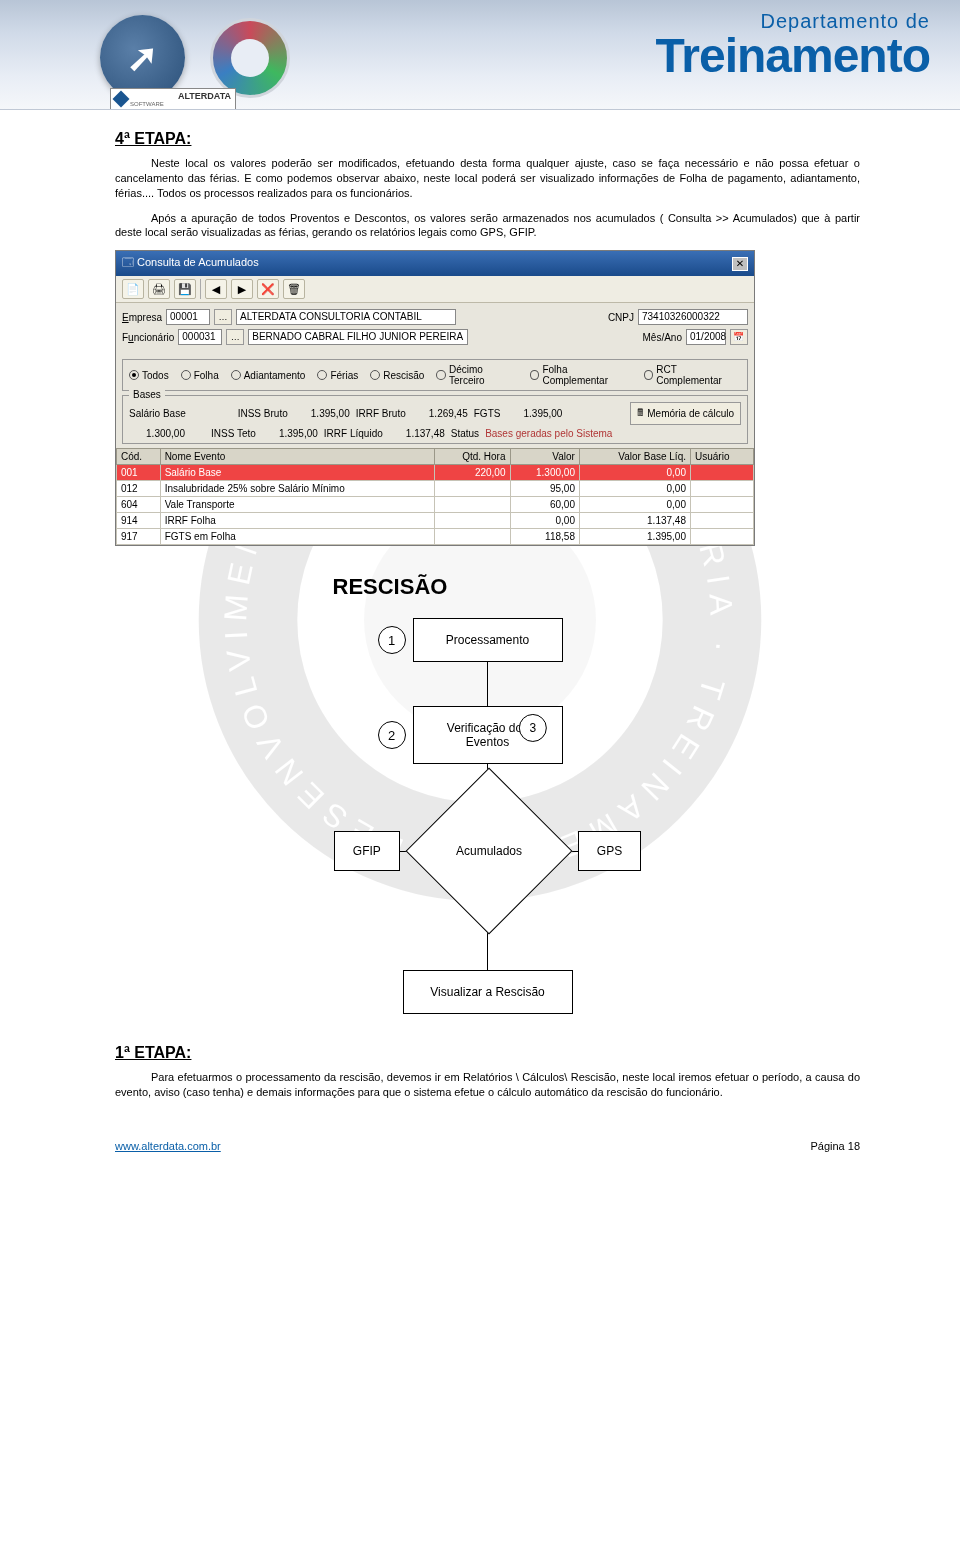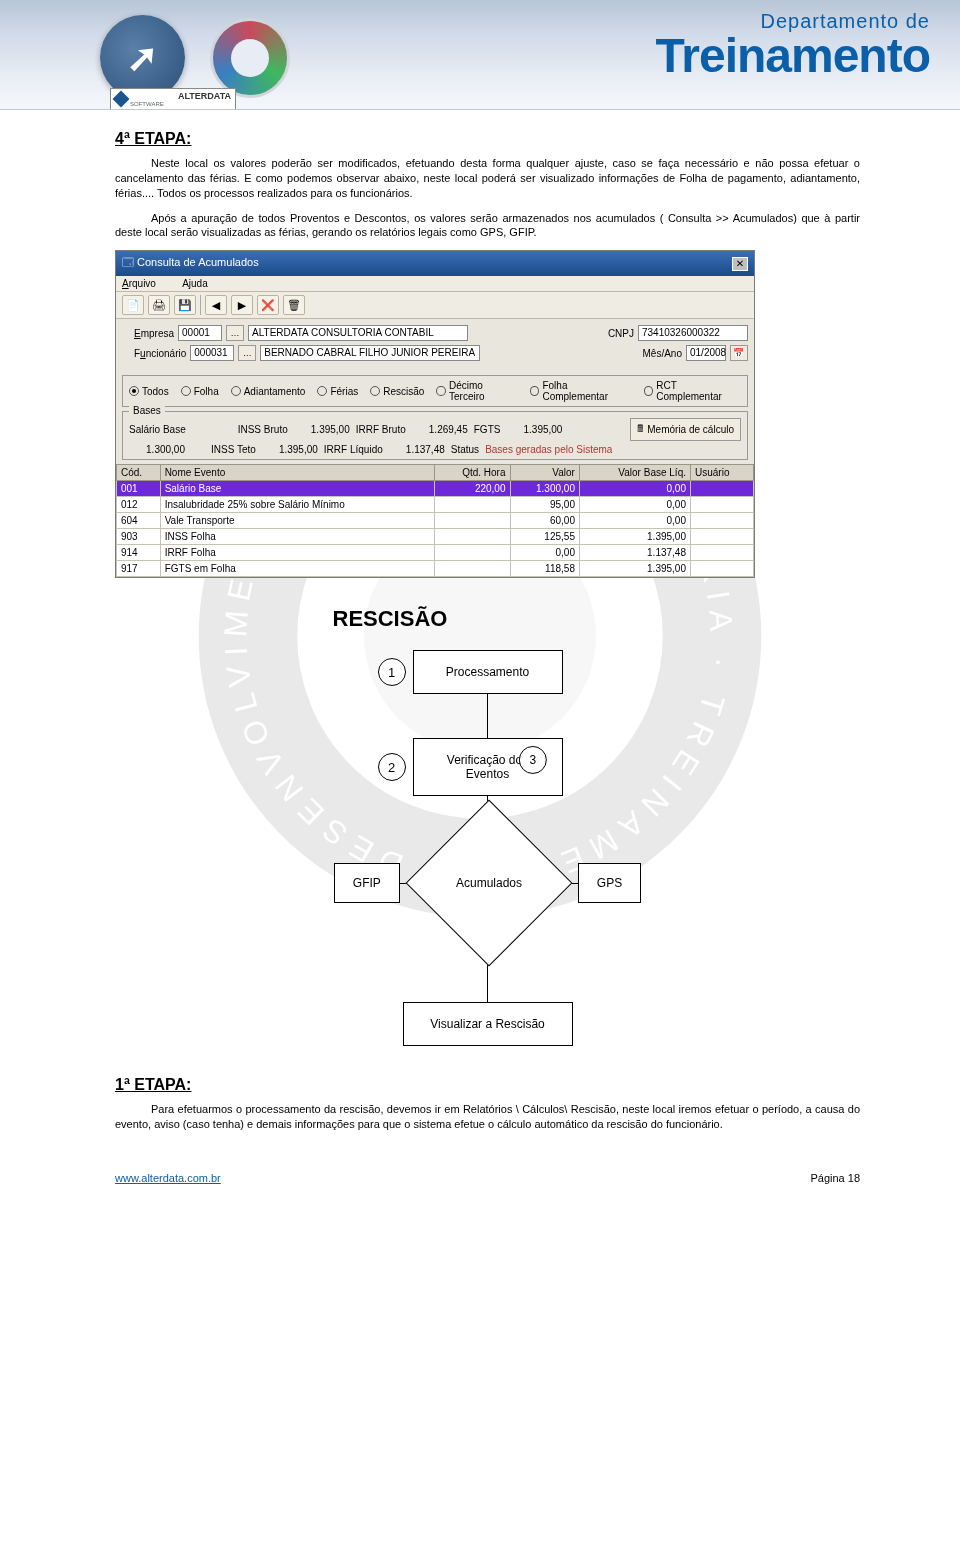--- a/index.html
+++ b/index.html
@@ -34,37 +34,37 @@
 .app-window { border: 1px solid #7a7a7a; background: #e8e6dd; margin: 10px 0 28px 0; font-size: 10px; width: 640px; }
 .titlebar { background: linear-gradient(180deg, #3a6fb5, #1a4a8a); color: #fff; padding: 3px 6px; display: flex; align-items: center; justify-content: space-between; font-size: 11px; }
 .titlebar .close-x { background: #c0c0c0; color: #000; width: 16px; height: 14px; display: inline-flex; align-items: center; justify-content: center; font-size: 10px; border: 1px solid #fff; }
 .menubar { background: #efede3; padding: 2px 6px; border-bottom: 1px solid #bdb9a8; }
 .menubar span { margin-right: 12px; }
 .menubar u { text-decoration: underline; }
 .toolbar { background: #efede3; padding: 3px 6px; display: flex; gap: 4px; border-bottom: 1px solid #bdb9a8; }
 .tb-btn { width: 22px; height: 20px; background: #f5f3e8; border: 1px solid #b8b4a0; border-radius: 2px; display: inline-flex; align-items: center; justify-content: center; font-size: 11px; }
 .form-area { padding: 6px; background: #e8e6dd; }
 .form-row { display: flex; align-items: center; gap: 4px; margin-bottom: 4px; }
-.form-row label { font-size: 10px; margin-left: 12px; }
+.form-row label { font-size: 10px; }
 .form-row .inp { background: #fff; border: 1px solid #888; padding: 1px 3px; height: 16px; font-size: 10px; }
 .form-row .btn { width: 18px; height: 16px; background: #f0ede0; border: 1px solid #999; font-size: 9px; display: inline-flex; align-items: center; justify-content: center; }
 .radios { display: flex; gap: 12px; padding: 4px 6px; border: 1px solid #999; background: #e8e6dd; margin: 4px 6px; font-size: 10px; }
 .radios label { display: flex; align-items: center; gap: 3px; }
 .radio { width: 10px; height: 10px; border: 1px solid #555; border-radius: 50%; display: inline-block; }
 .radio.sel::after { content: ""; display: block; width: 4px; height: 4px; background: #000; border-radius: 50%; margin: 2px; }
 
 .bases-group { border: 1px solid #999; margin: 4px 6px; padding: 6px 6px 4px 6px; position: relative; }
 .bases-group .legend { position: absolute; top: -7px; left: 6px; background: #e8e6dd; padding: 0 4px; font-size: 10px; }
 .status-txt { color: #b03535; font-size: 10px; }
 .mem-btn { background: #f0ede0; border: 1px solid #999; padding: 2px 6px; font-size: 10px; display: inline-flex; align-items: center; gap: 4px; }
 
 .tbl { width: 100%; border-collapse: collapse; font-size: 10px; margin: 4px 0 0 0; }
 .tbl th { background: #d8d5c8; border: 1px solid #9a9788; padding: 2px 4px; font-weight: normal; text-align: left; }
 .tbl td { border: 1px solid #c6c3b6; padding: 2px 4px; background: #fff; }
-.tbl tr.selected td { background: #6d28d9; color: #fff; }
+.tbl tr.selected td { background: #ef4444; color: #fff; }
 .tbl td.num, .tbl th.num { text-align: right; }
 
 
 .flowchart { width: 430px; margin: 20px auto 30px auto; font-size: 12px; position: relative; }
 .flow-title { font-family: Verdana, Arial; font-size: 22px; font-weight: bold; margin-bottom: 18px; margin-left: 60px; }
 .flow-col { display: flex; flex-direction: column; align-items: center; }
 .flow-box { background: #fff; border: 1px solid #000; padding: 14px 20px; text-align: center; min-width: 150px; position: relative; }
 .flow-num { position: absolute; width: 28px; height: 28px; border: 1px solid #000; border-radius: 50%; background: #fff; display: flex; align-items: center; justify-content: center; font-size: 13px; left: -36px; top: 50%; transform: translateY(-50%); }
 .flow-line { width: 1px; height: 44px; background: #000; }
 .flow-line-s { width: 1px; height: 28px; background: #000; }
@@ -120,24 +120,20 @@
 
   <div class="content">
     <h3>4ª ETAPA:</h3>
     <p class="indent">Neste local os valores poderão ser modificados, efetuando desta forma qualquer ajuste, caso se faça necessário e não possa efetuar o cancelamento das férias. E como podemos observar abaixo, neste local poderá ser visualizado informações de Folha de pagamento, adiantamento, férias.... Todos os processos realizados para os funcionários.</p>
     <p class="indent">Após a apuração de todos Proventos e Descontos, os valores serão armazenados nos acumulados ( Consulta &gt;&gt; Acumulados) que à partir deste local serão visualizadas as férias, gerando os relatórios legais como GPS, GFIP.</p>
 
     <div class="app-window">
       <div class="titlebar">
         <span><span>🗔</span> <span>Consulta de Acumulados</span></span>
         <span class="close-x">✕</span>
-      </div>
-      <div class="menubar">
-        <span><u>A</u><span class="sp">rquivo</span></span>
-        <span>A<u>j</u>uda</span>
       </div>
       <div class="toolbar" id="toolbar">
           <span class="tb-btn">📄</span>
           <span class="tb-btn">🖨</span>
           <span class="tb-btn">💾</span>
           <div style="width: 1px; background: rgb(170, 170, 170);"></div>
           <span class="tb-btn">◀</span>
           <span class="tb-btn">▶</span>
           <span class="tb-btn">❌</span>
           <span class="tb-btn">🗑</span>
@@ -259,28 +255,20 @@
             </tr>
             <tr>
               <td>604</td>
               <td>Vale Transporte</td>
               <td class="num"></td>
               <td class="num">60,00</td>
               <td class="num">0,00</td>
               <td></td>
             </tr>
             <tr>
-              <td>903</td>
-              <td>INSS Folha</td>
-              <td class="num"></td>
-              <td class="num">125,55</td>
-              <td class="num">1.395,00</td>
-              <td></td>
-            </tr>
-            <tr>
               <td>914</td>
               <td>IRRF Folha</td>
               <td class="num"></td>
               <td class="num">0,00</td>
               <td class="num">1.137,48</td>
               <td></td>
             </tr>
             <tr>
               <td>917</td>
               <td>FGTS em Folha</td>

